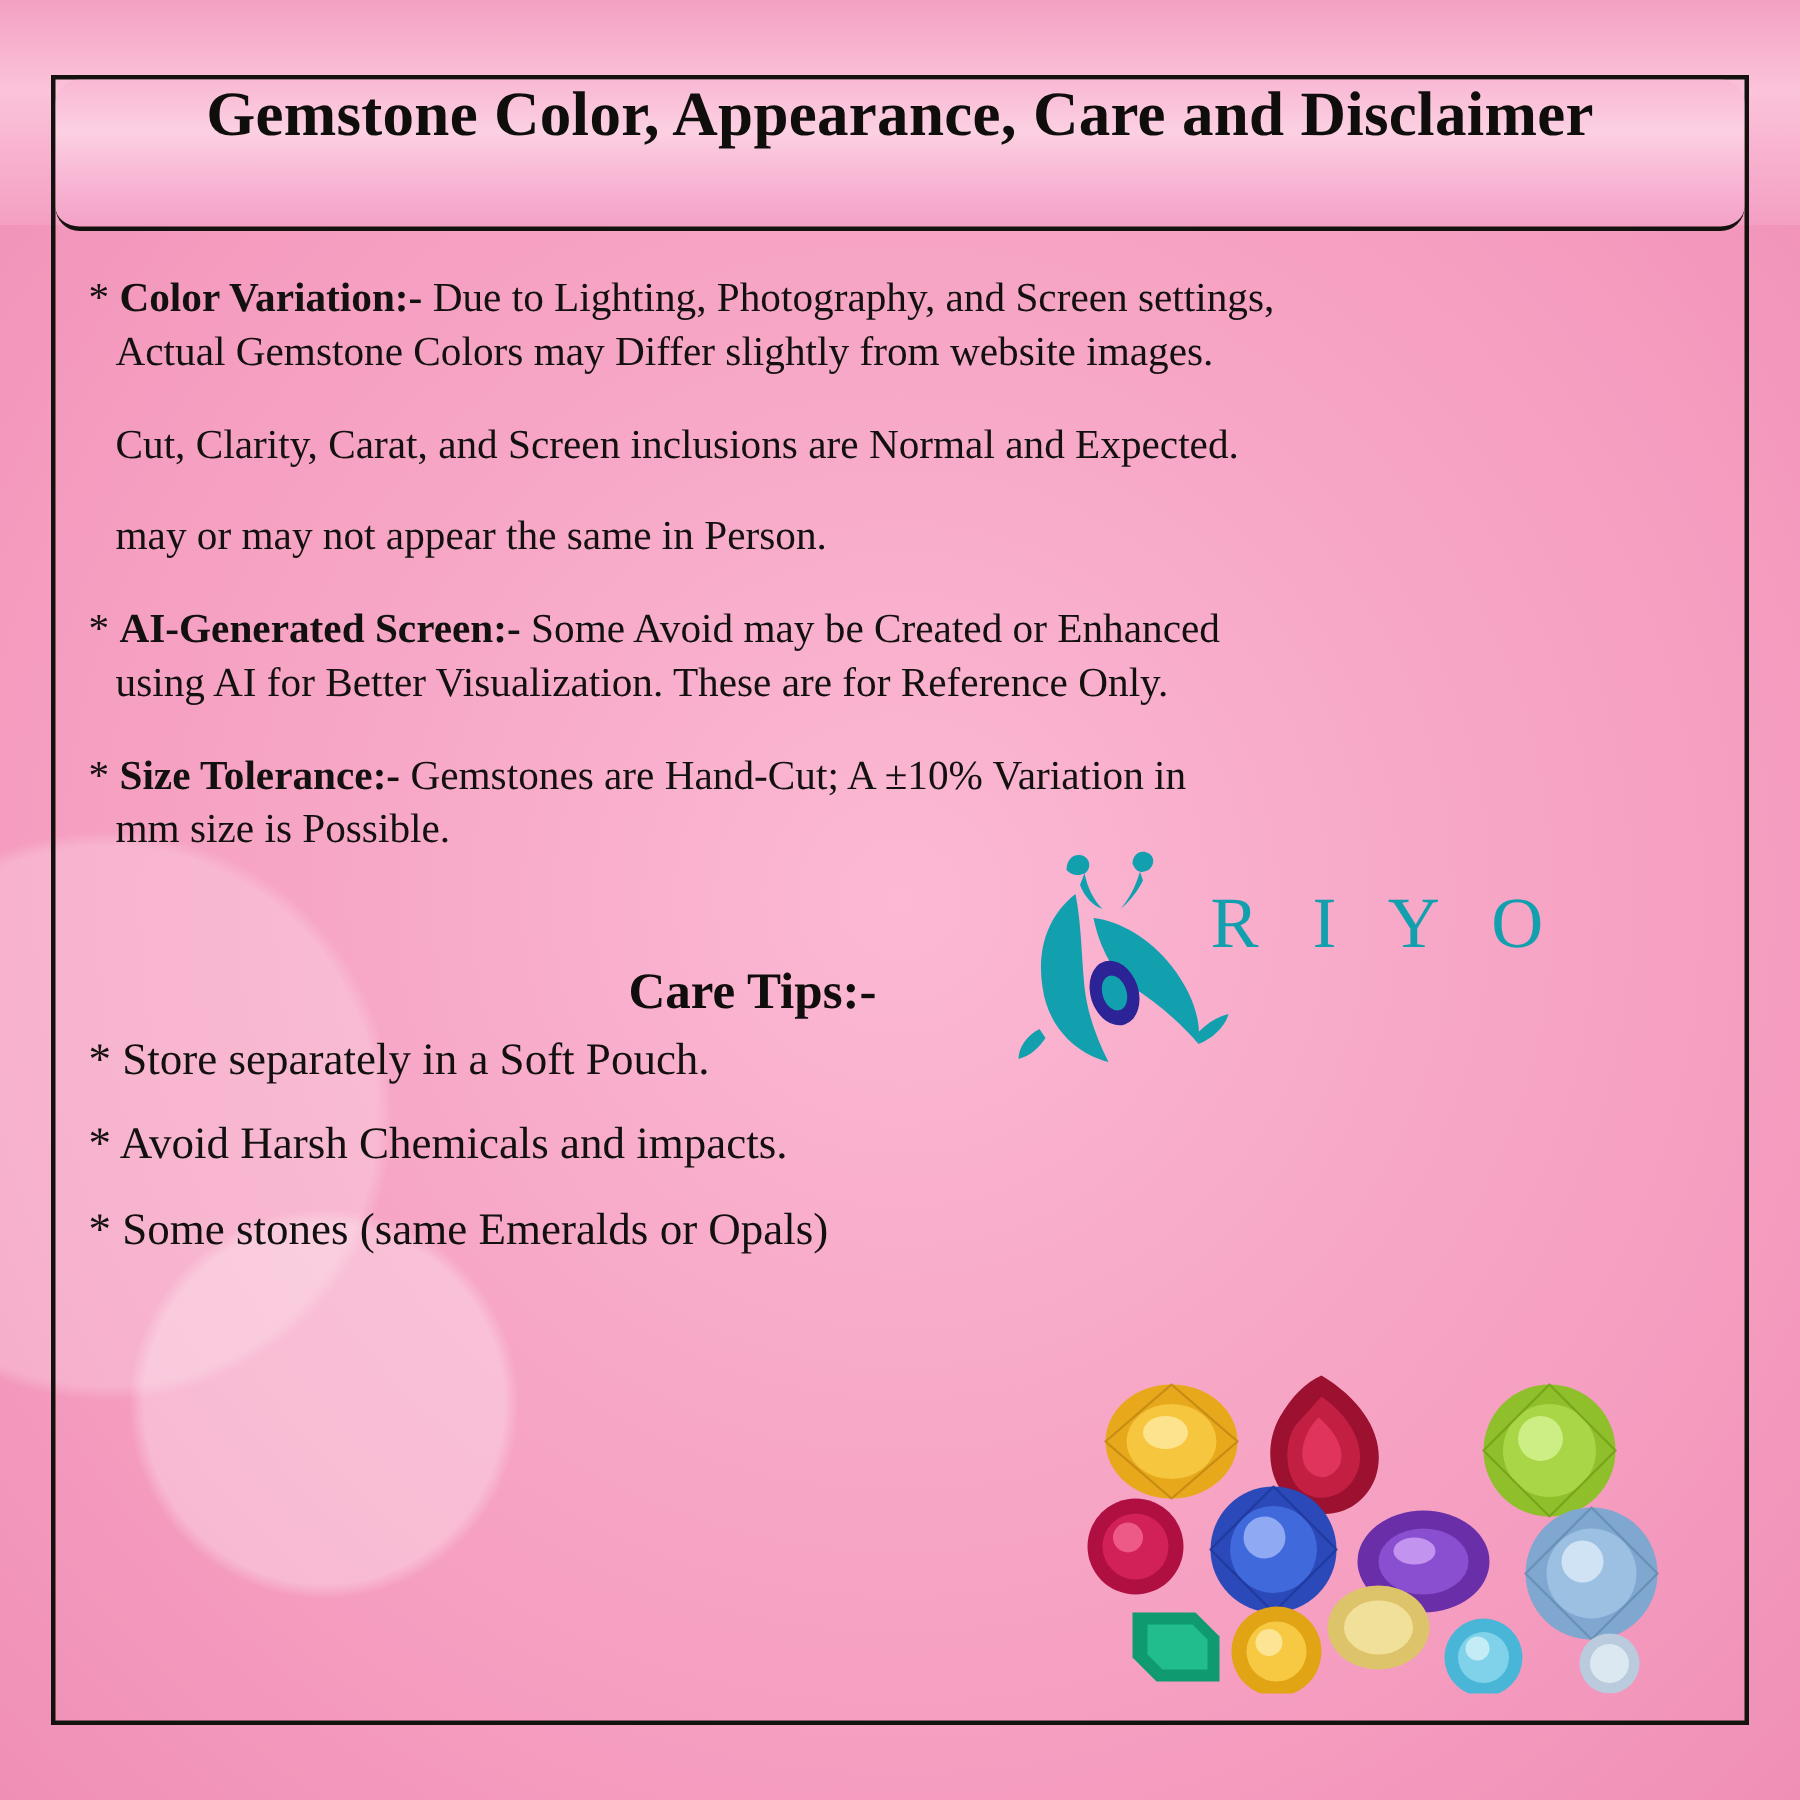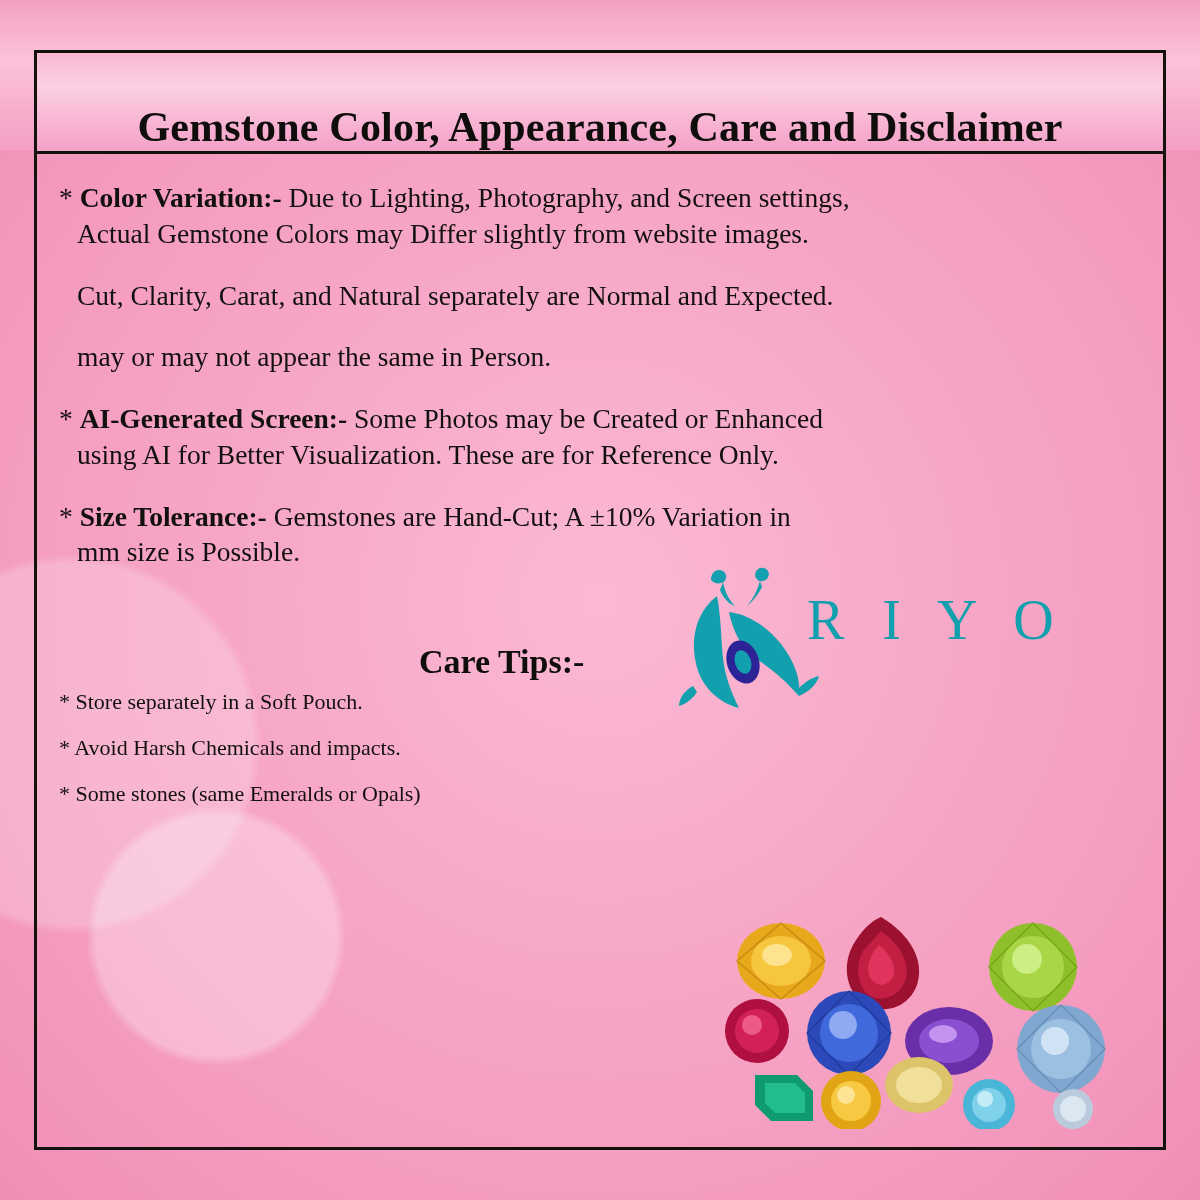--- a/index.html
+++ b/index.html
@@ -38,22 +38,23 @@
     border: 3px solid #14120f;
     box-sizing: border-box;
     background: transparent;
   }
   .title-band {
     position: relative;
     height: 98px;
     border-bottom: 3px solid #14120f;
     background: linear-gradient(180deg, #f9b7d3 0%, #fcd0e2 35%, #f7aed0 80%, #f3a2c6 100%);
     display: flex;
-    align-items: flex-end;
+    align-items: flex-start;
     justify-content: center;
+    border-radius: 16px;
   }
   .title {
     font-size: 42px;
     font-weight: bold;
     color: #100e0c;
     letter-spacing: 0.2px;
     white-space: nowrap;
   }
   .body-area {
     position: relative;
@@ -94,35 +95,35 @@
     position: absolute;
     left: 600px;
     top: -30px;
     width: 500px;
     height: 150px;
   }
   .logo-text {
     position: absolute;
     left: 148px;
     top: 22px;
-    font-size: 56px;
+    font-size: 48px;
     letter-spacing: 12px;
     color: #13a0ae;
     font-family: "Liberation Serif", serif;
   }
   .peacock {
     position: absolute;
     left: 0;
     top: 0;
   }
   .care-list {
     margin-top: 6px;
   }
   .care-item {
-    font-size: 22px;
+    font-size: 30px;
     line-height: 1.28;
     color: #13110f;
     margin-bottom: 18px;
     max-width: 700px;
   }
   .care-item .l2 {
     display: block;
     padding-left: 16px;
   }
   .gems {
@@ -147,31 +148,31 @@
 
       <div class="bullet">
         <span class="l2" style="padding-left:0;">
           <span class="star">*</span>
           <span class="lead">Color Variation:-</span><span> Due to Lighting, Photography, and Screen settings,</span>
         </span>
         <span class="l2">Actual Gemstone Colors may Differ slightly from website images.</span>
       </div>
 
       <div class="bullet">
-        <span class="l2">Cut, Clarity, Carat, and Natural separately are Normal and Expected.</span>
+        <span class="l2">Cut, Clarity, Carat, and Screen inclusions are Normal and Expected.</span>
       </div>
 
       <div class="bullet">
         <span class="l2">may or may not appear the same in Person.</span>
       </div>
 
       <div class="bullet">
         <span class="l2" style="padding-left:0;">
           <span class="star">*</span>
-          <span class="lead">AI-Generated Screen:-</span><span> Some Photos may be Created or Enhanced</span>
+          <span class="lead">AI-Generated Screen:-</span><span> Some Avoid may be Created or Enhanced</span>
         </span>
         <span class="l2">using AI for Better Visualization. These are for Reference Only.</span>
       </div>
 
       <div class="bullet">
         <span class="l2" style="padding-left:0;">
           <span class="star">*</span>
           <span class="lead">Size Tolerance:-</span><span> Gemstones are Hand-Cut; A ±10% Variation in</span>
         </span>
         <span class="l2">mm size is Possible.</span>

